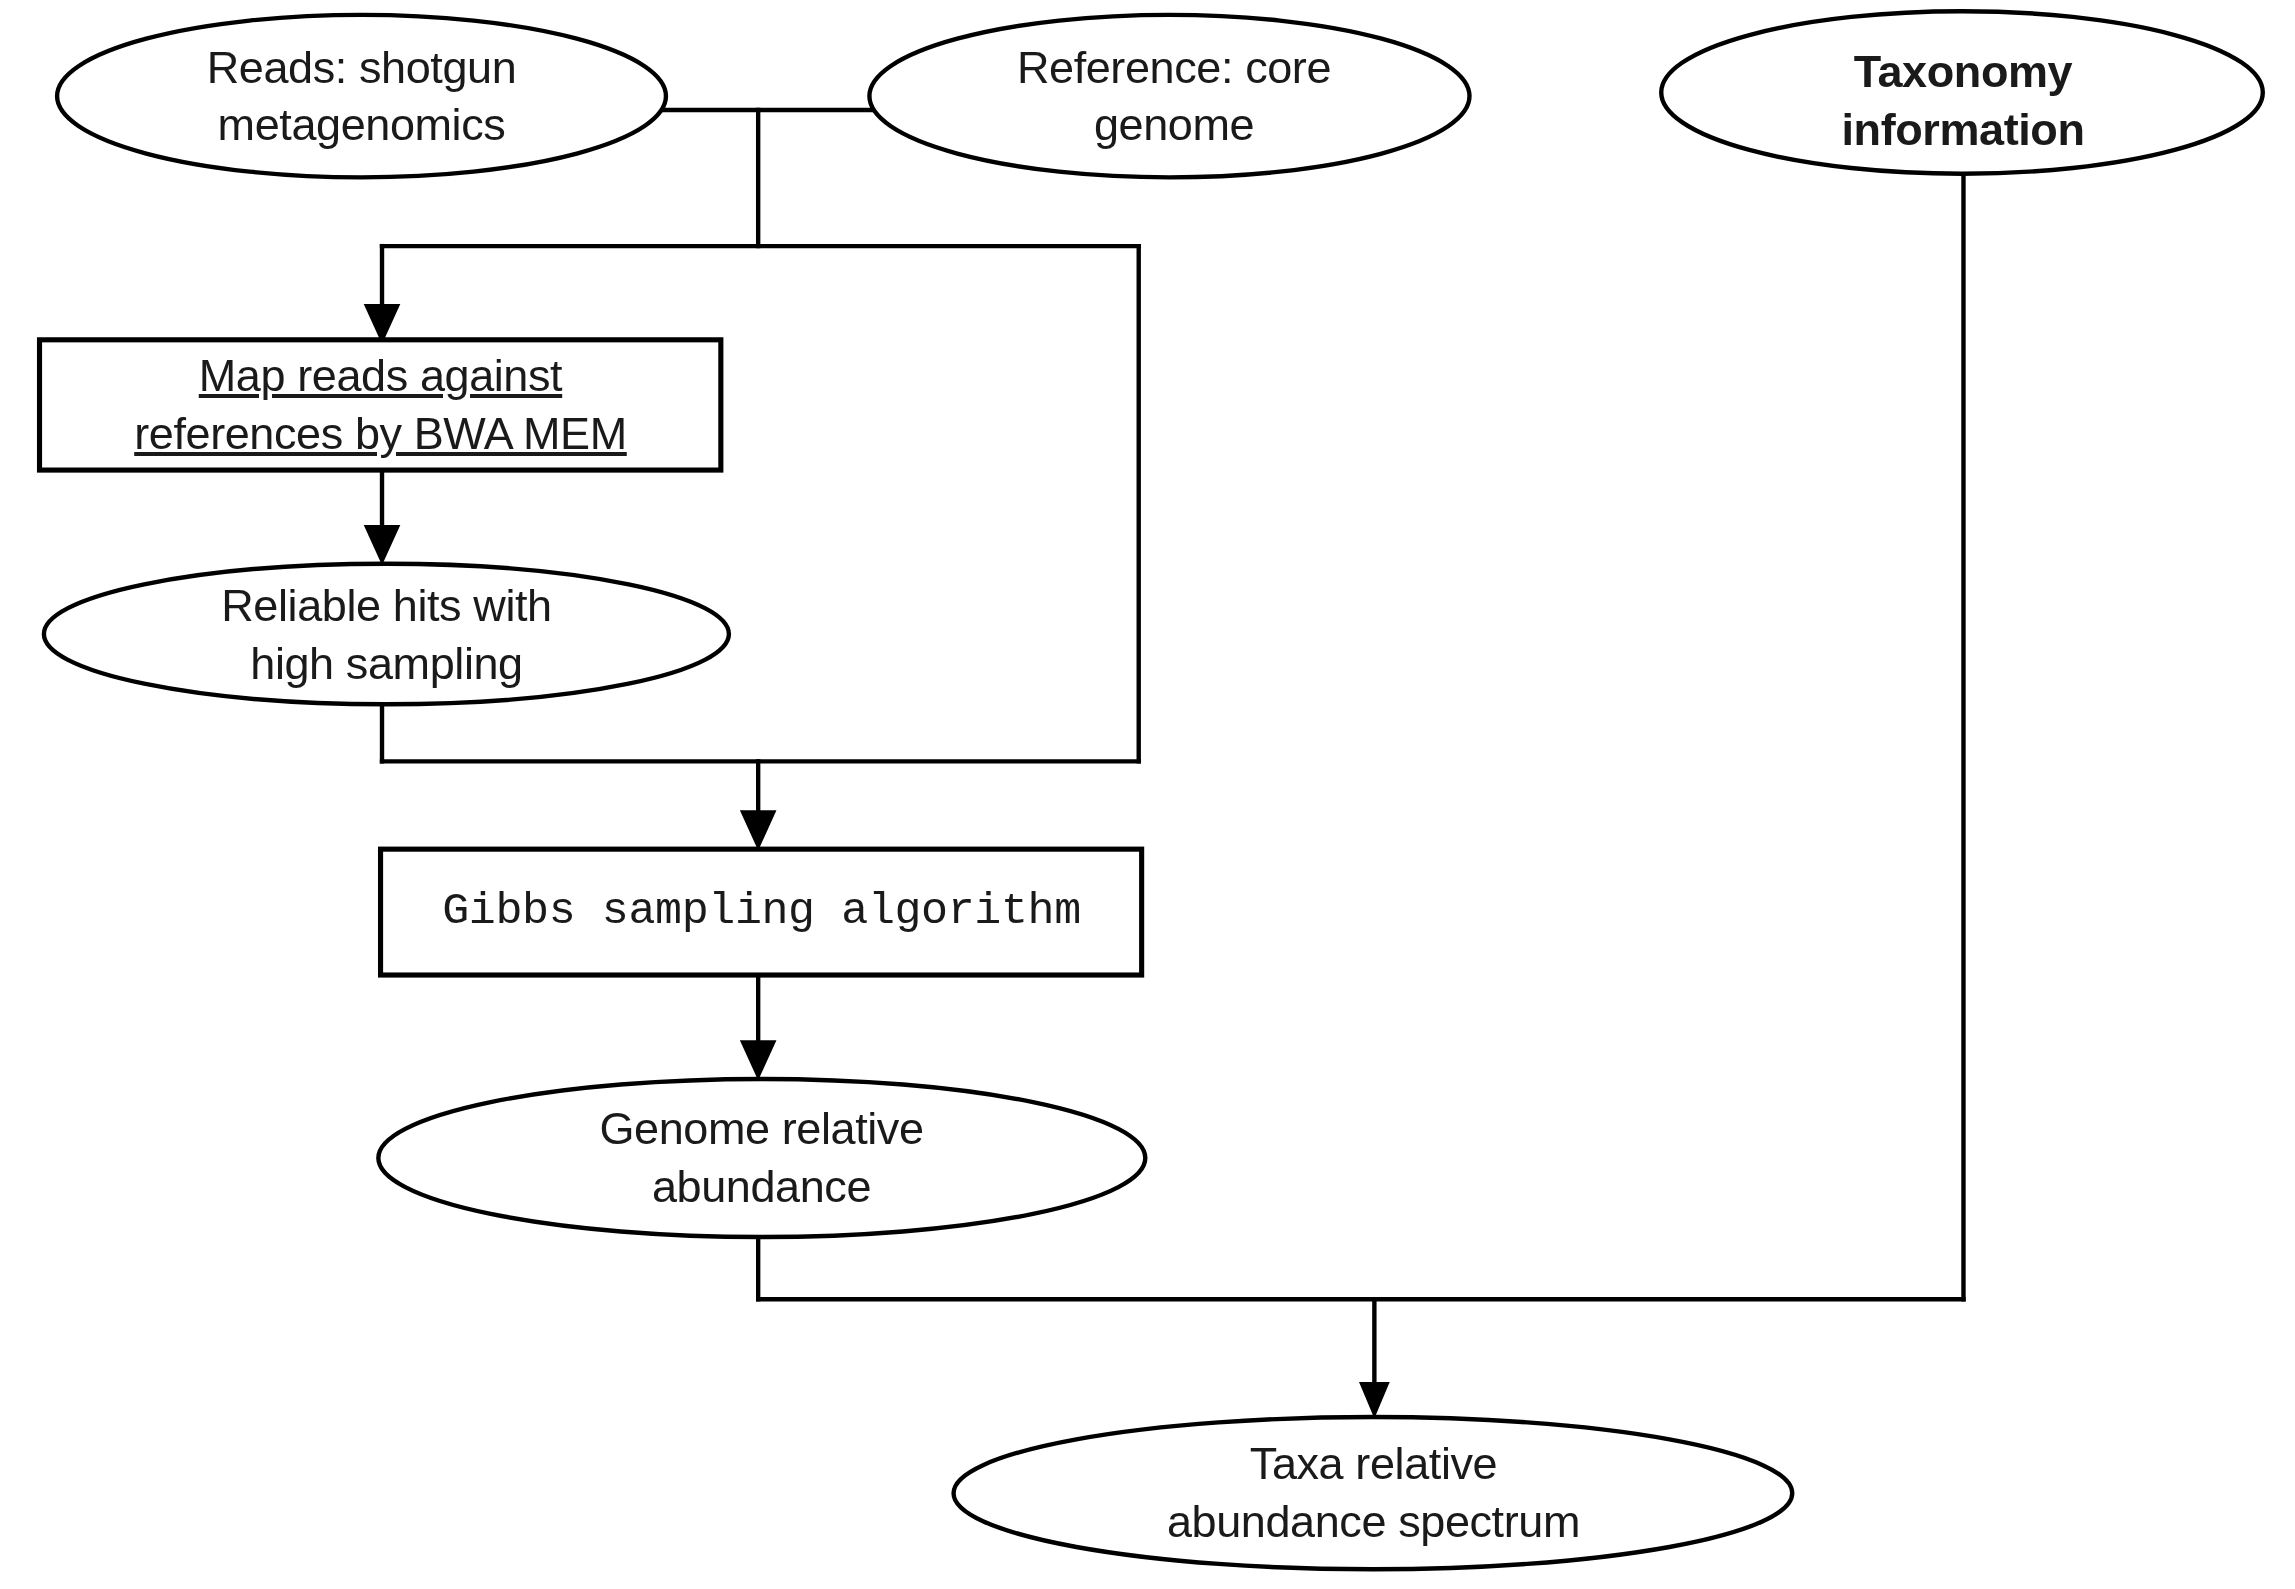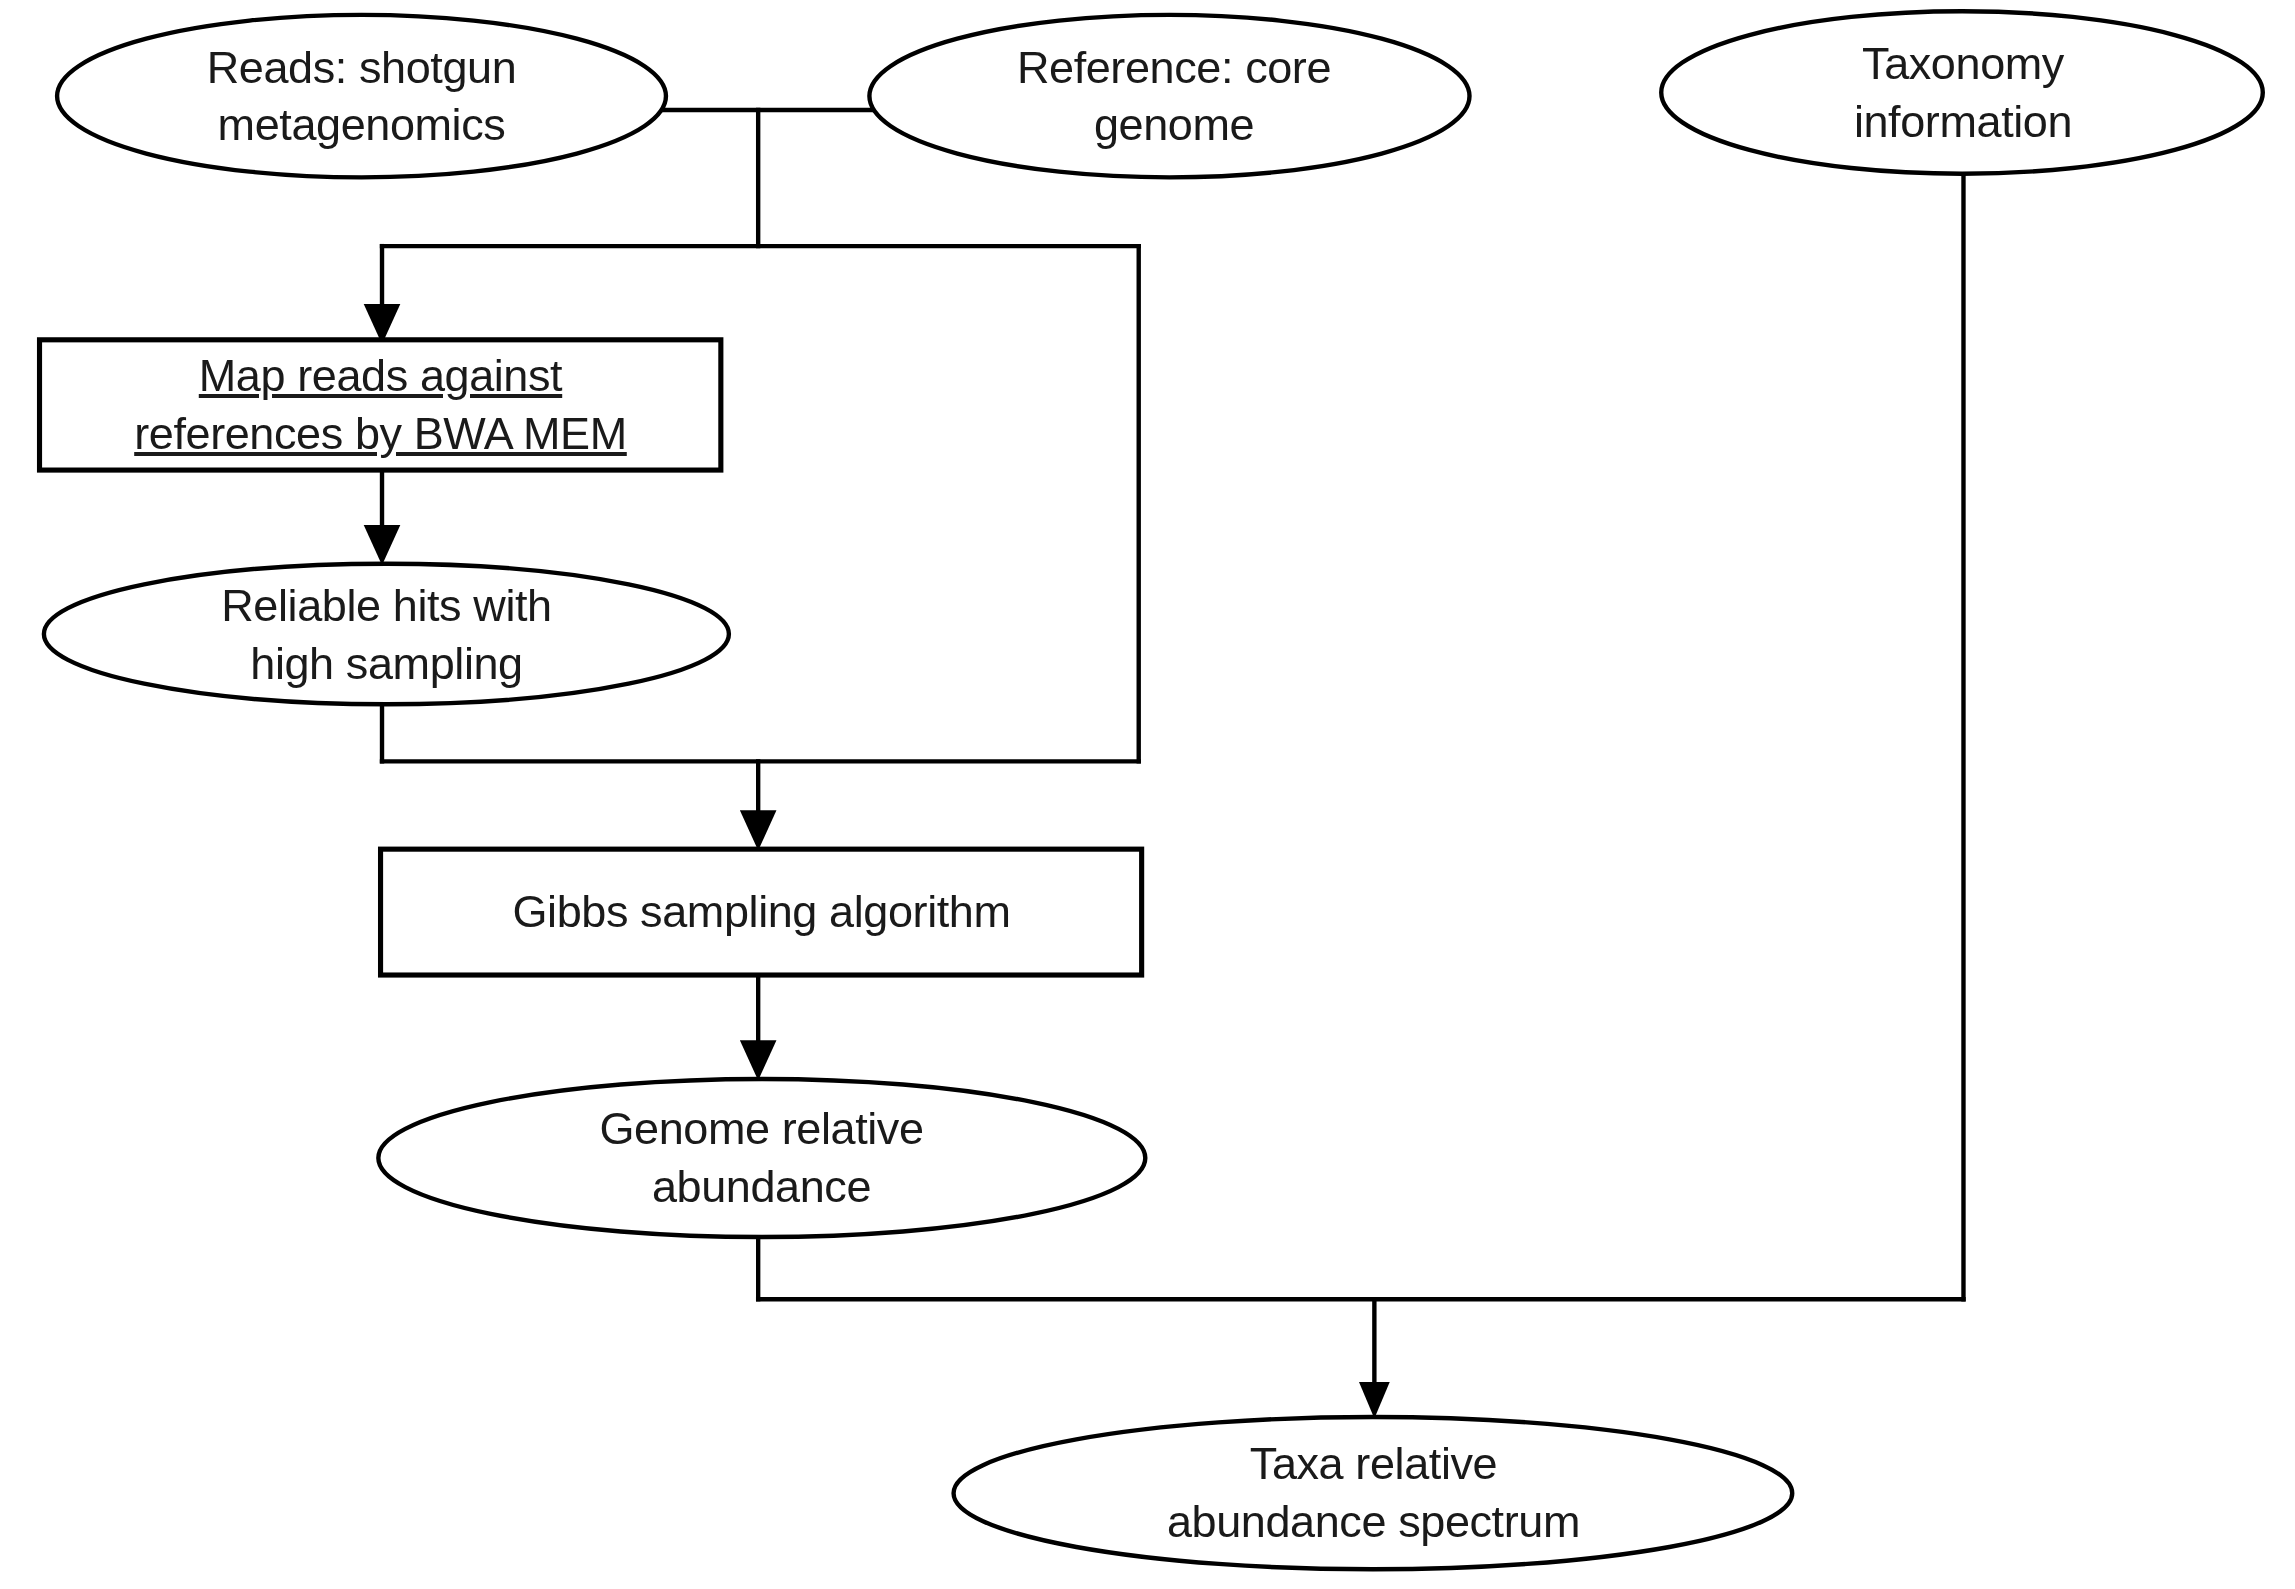--- a/index.html
+++ b/index.html
@@ -115,30 +115,30 @@
     <ellipse class="node-shape" cx="1876" cy="2040" rx="573" ry="104"></ellipse>
 
   </svg>
 
   <div class="node-label" style="left:57px; top:14.6px; width:609px; height:163px;">Reads: shotgun
 metagenomics</div>
 
   <div class="node-label" style="left:874px; top:14.6px; width:600px; height:163px;">Reference: core
 genome</div>
 
-  <div class="node-label" style="left:1662px; top:11px; width:602px; height:163px;">Taxonomy
+  <div class="node-label" style="left:1662px; top:19px; width:602px; height:163px;font-weight:bold;">Taxonomy
 information</div>
 
   <div class="node-label" style="left:40px; top:340px; width:681px; height:130px;text-decoration:underline;">Map reads against
 references by BWA MEM</div>
 
   <div class="node-label" style="left:44px; top:564px; width:685px; height:141px;">Reliable hits with
 high sampling</div>
 
-  <div class="node-label" style="left:381px; top:849px; width:761px; height:126px;">Gibbs sampling algorithm</div>
+  <div class="node-label" style="left:381px; top:849px; width:761px; height:126px;font-family:Liberation Mono, monospace;">Gibbs sampling algorithm</div>
 
   <div class="node-label" style="left:378px; top:1079px; width:767px; height:158px;">Genome relative
 abundance</div>
 
   <div class="node-label" style="left:954px; top:1417px; width:839px; height:152px;">Taxa relative
 abundance  spectrum</div>
 
 </div>
 
 

